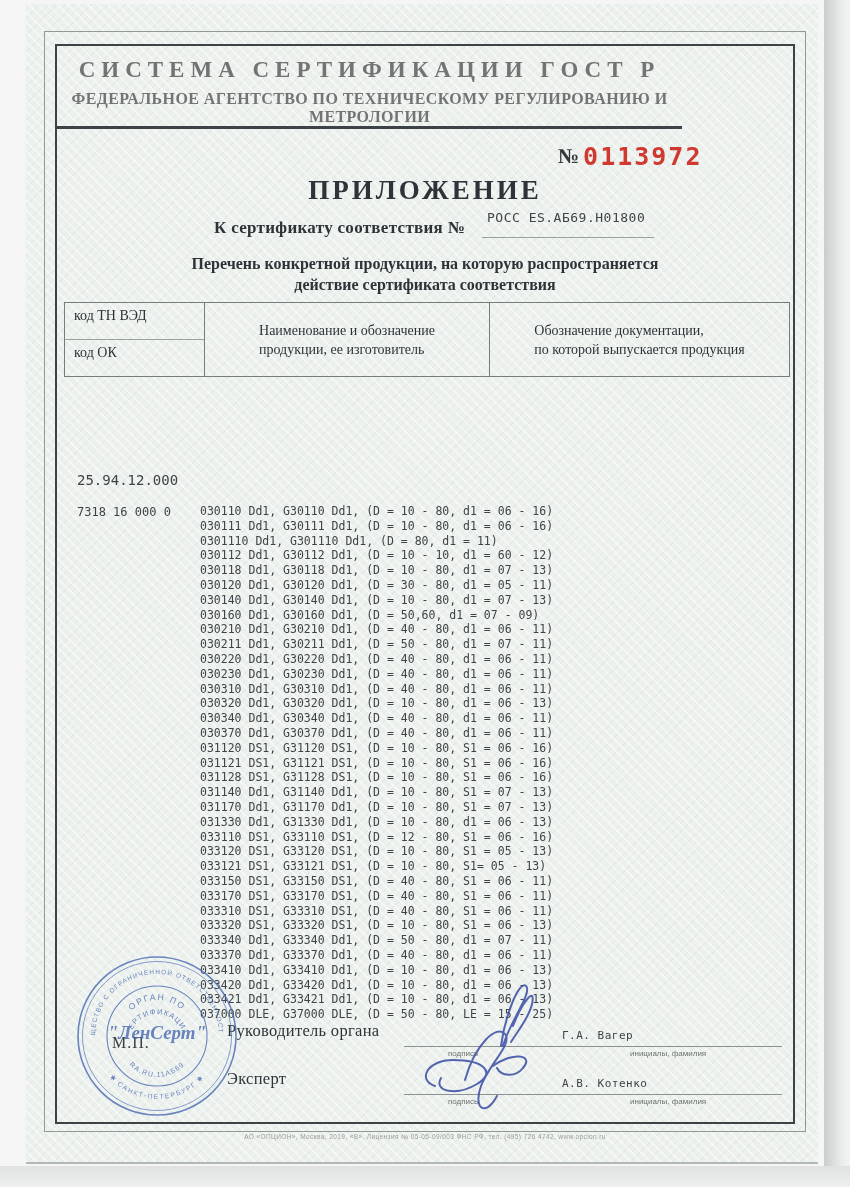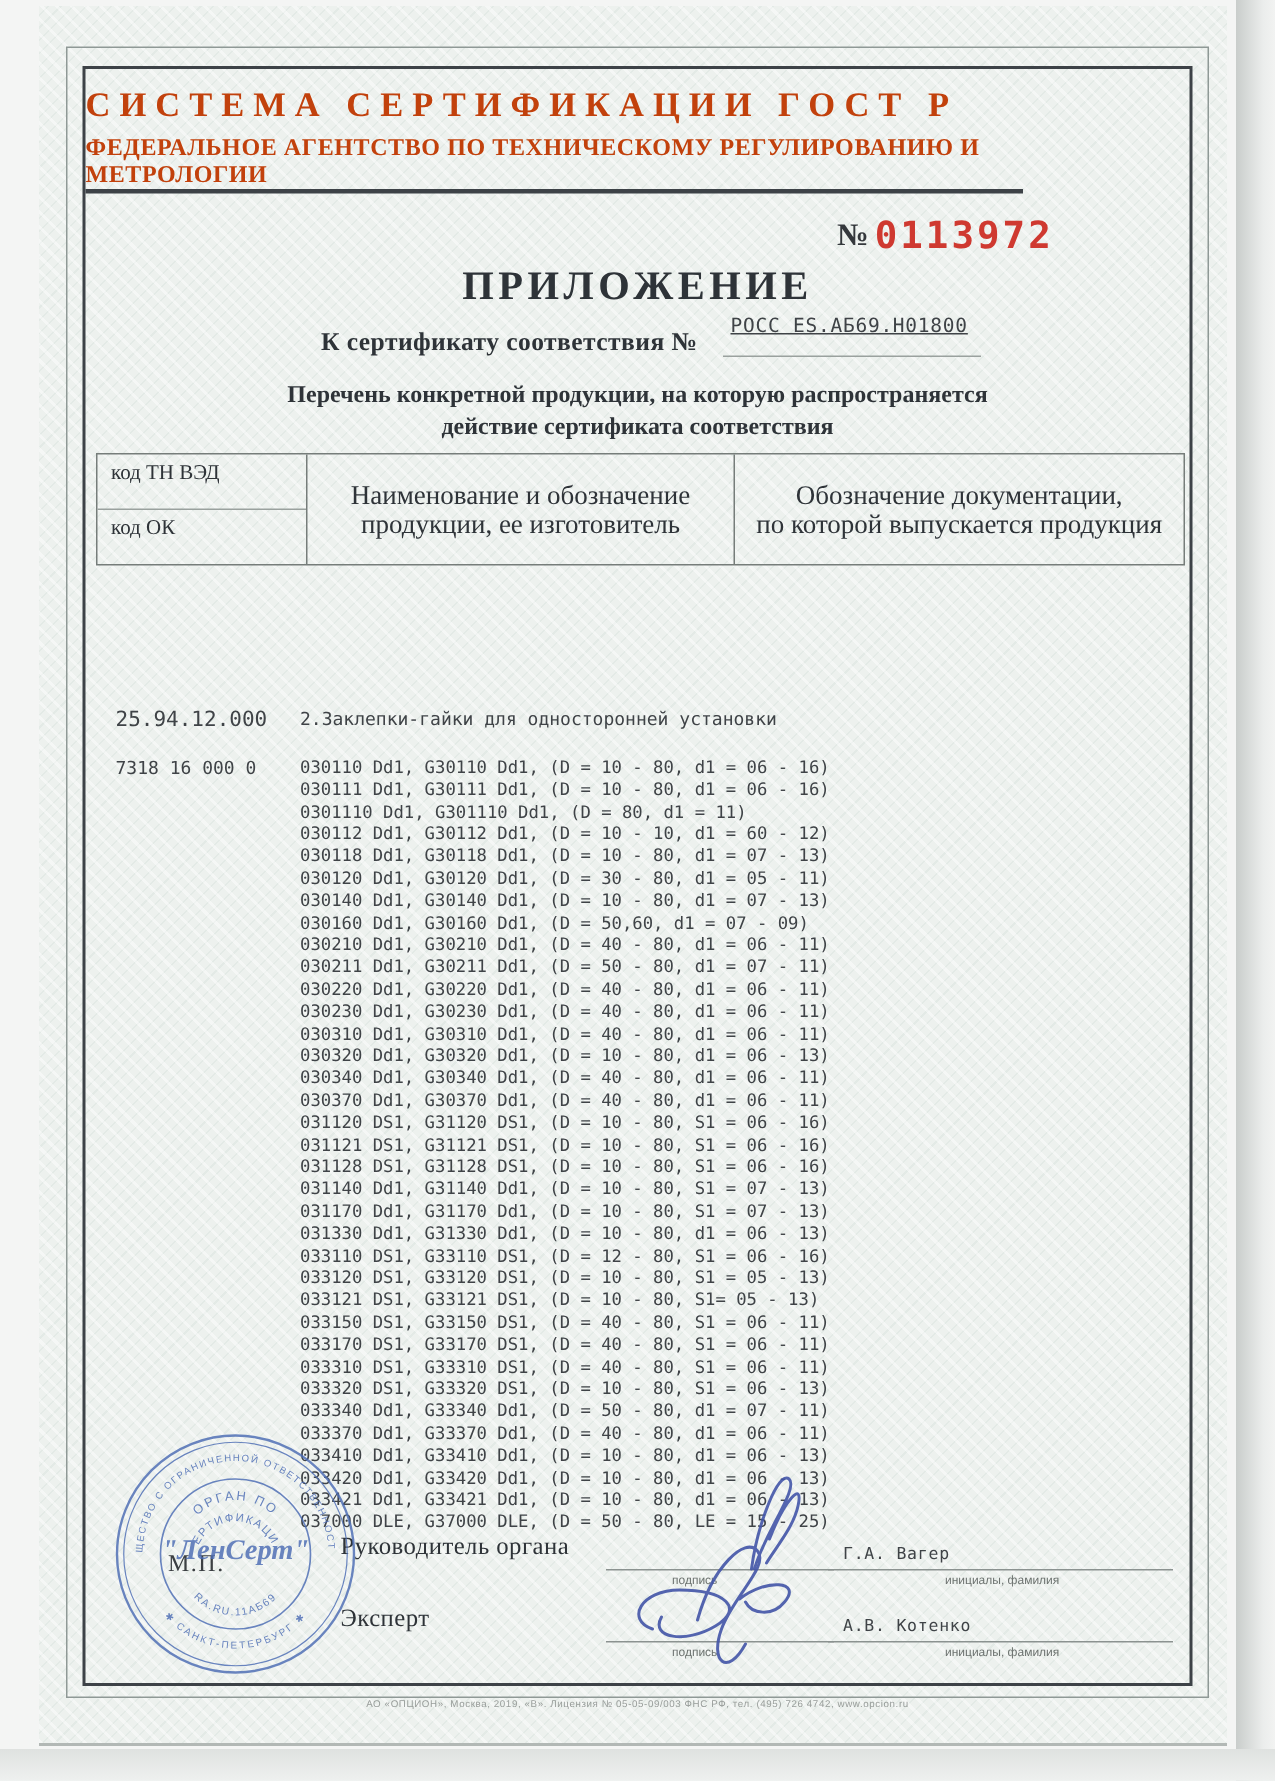--- a/index.html
+++ b/index.html
@@ -36,21 +36,21 @@
     border:1px solid #8f9996;
   }
   .frame-inner {
     position:absolute; left:55px; top:44px; width:740px; height:1080px;
     border:2px solid #3d4247;
   }
 
   
   .header-box {
     position:absolute; left:57px; top:46px; width:625px; height:83px;
-    border-bottom:3px solid #3d4247; text-align:left; color:#c2410c;
+    border-bottom:3px solid #3d4247; text-align:center; color:#737373;
   }
   .header-line1 {
     margin-top:11px; font-size:23px; font-weight:bold; letter-spacing:6px;
   }
   .header-line2 {
     margin-top:7px; font-size:16px; font-weight:bold; letter-spacing:.4px;
   }
 
   
   .form-number-wrap { position:absolute; left:558px; top:142px; white-space:nowrap; }
@@ -64,21 +64,21 @@
     position:absolute; left:0; top:175px; width:850px; text-align:center;
     font-size:27px; font-weight:bold; letter-spacing:3px; color:#2e3338;
   }
 
   .cert-label {
     position:absolute; left:214px; top:218px;
     font-size:17px; font-weight:bold; color:#2e3338; letter-spacing:.3px;
   }
   .cert-number {
     position:absolute; left:487px; top:210px;
-    font-family:"DejaVu Sans Mono", monospace; font-size:13px; color:#474c51; letter-spacing:.5px;text-decoration:underline;
+    font-family:"DejaVu Sans Mono", monospace; font-size:13px; color:#474c51; letter-spacing:.5px;
   }
   .cert-underline {
     position:absolute; left:482px; top:237px; width:172px; border-top:1px solid #9aa19e;
   }
 
   .subtitle {
     position:absolute; left:0; top:253px; width:850px; text-align:center;
     font-size:16px; font-weight:bold; color:#2e3338; line-height:21px; white-space:pre-line;
   }
 
@@ -86,22 +86,22 @@
   .table-header {
     position:absolute; left:64px; top:302px; width:726px; height:75px;
     border:1px solid #767d7a; display:flex; color:#2e3338;
   }
   .th-col1 { width:140px; border-right:1px solid #767d7a; display:flex; flex-direction:column; }
   .th-col1 > div { flex:1; padding:5px 0 0 9px; font-size:14px; }
   .th-col1 > div:first-child { border-bottom:1px solid #9aa19e; }
   .th-col2 { width:285px; border-right:1px solid #767d7a; }
   .th-col3 { flex:1; }
   .th-center {
-    display:flex; align-items:center; justify-content:center; text-align:center;
-    font-size:18px; line-height:19px; white-space:pre-line; height:100%;font-family:Liberation Serif, serif;
+    display:flex; align-items:center; justify-content:center; text-align:left;
+    font-size:14px; line-height:19px; white-space:pre-line; height:100%;font-family:Liberation Serif, serif;
   }
 
   
   .mono { font-family:"DejaVu Sans Mono", monospace; color:#3f4347; }
   .manufacturer {
     position:absolute; left:200px; top:389px;
     font-size:12px; line-height:17px; white-space:pre;
   }
   .ok-code   { position:absolute; left:77px;  top:472px; font-size:14px; }
   .group-title { position:absolute; left:200px; top:472px; font-size:12px; }
@@ -175,21 +175,20 @@
 продукции, ее изготовитель</div>
     </div>
     <div class="th-col3">
       <div class="th-center">Обозначение документации,
 по которой выпускается продукция</div>
     </div>
   </div>
 
 
   <div class="ok-code mono">25.94.12.000</div>
-  <div class="group-title mono">2.Заклепки-гайки для односторонней установки</div>
   <div class="tnved-code mono">7318 16 000 0</div>
 
   <pre class="product-lines mono">030110 Dd1, G30110 Dd1, (D = 10 - 80, d1 = 06 - 16)
 030111 Dd1, G30111 Dd1, (D = 10 - 80, d1 = 06 - 16)
 0301110 Dd1, G301110 Dd1, (D = 80, d1 = 11)
 030112 Dd1, G30112 Dd1, (D = 10 - 10, d1 = 60 - 12)
 030118 Dd1, G30118 Dd1, (D = 10 - 80, d1 = 07 - 13)
 030120 Dd1, G30120 Dd1, (D = 30 - 80, d1 = 05 - 11)
 030140 Dd1, G30140 Dd1, (D = 10 - 80, d1 = 07 - 13)
 030160 Dd1, G30160 Dd1, (D = 50,60, d1 = 07 - 09)

